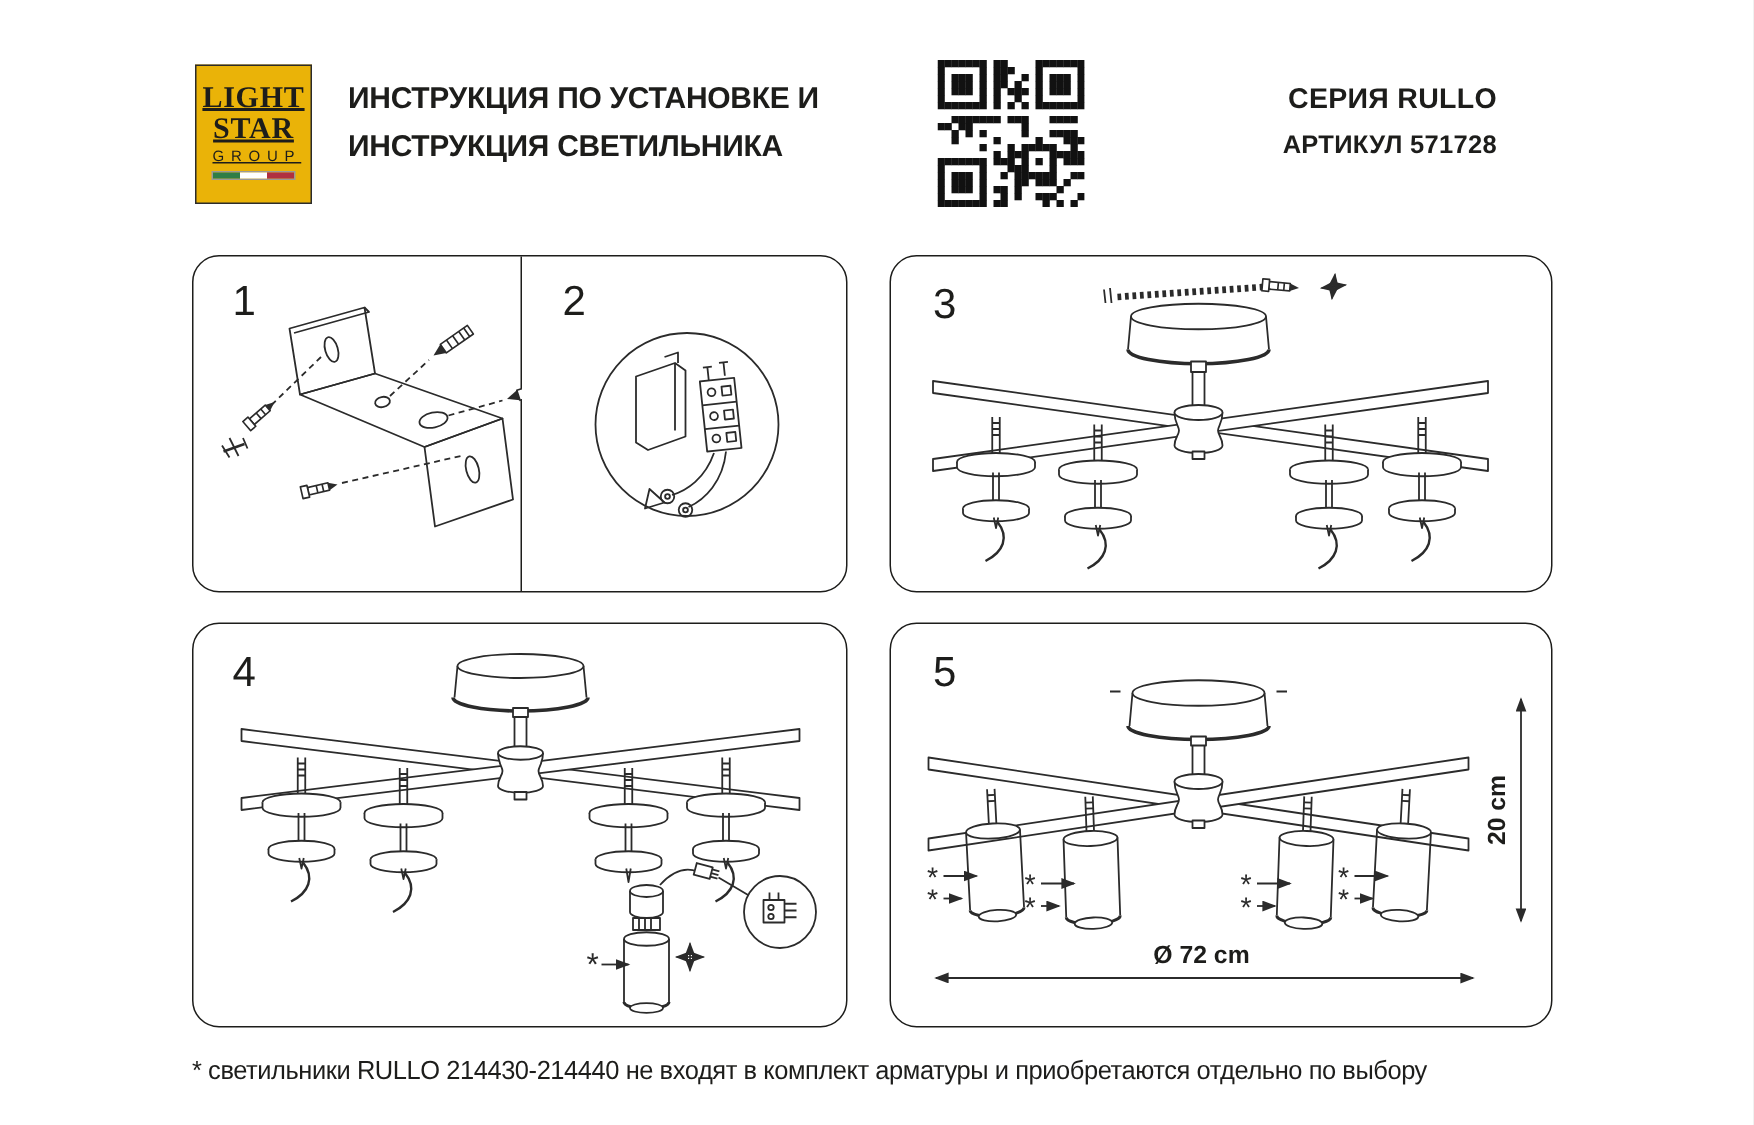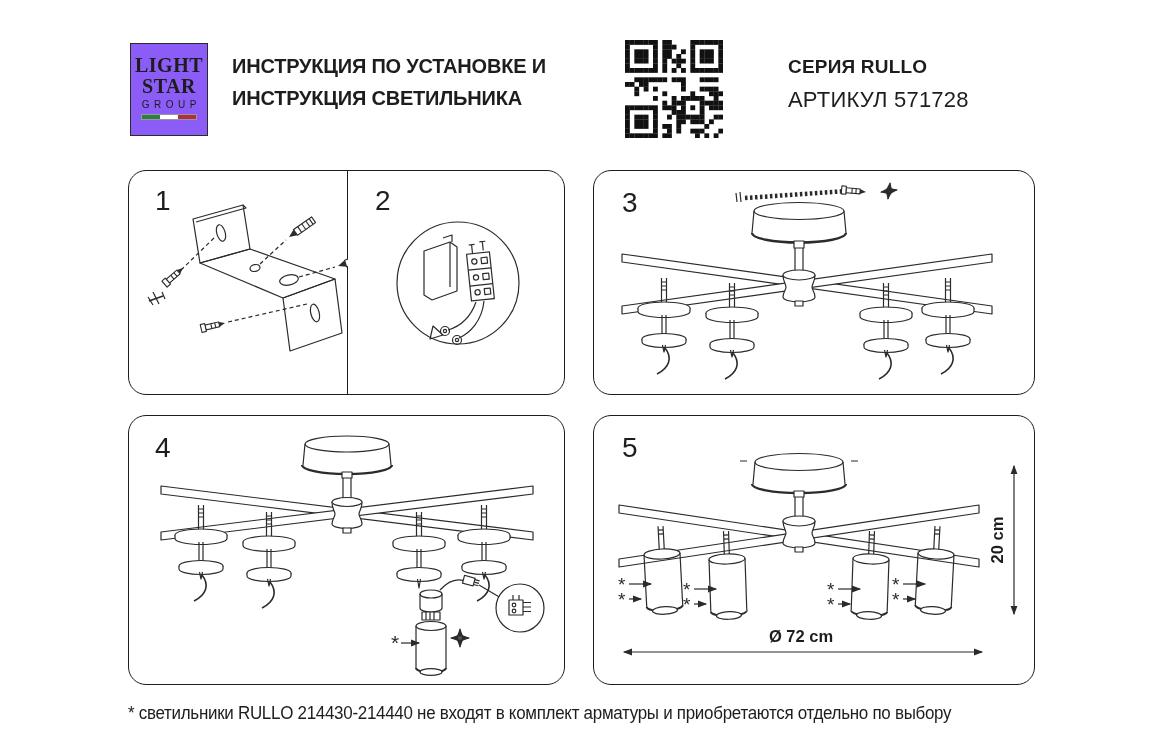--- a/index.html
+++ b/index.html
@@ -3,36 +3,36 @@
 <meta charset="utf-8">
 <style>
   html,body{margin:0;padding:0;background:#e8e8e8;}
   .page{position:relative;width:1169px;height:750px;background:#ffffff;overflow:hidden;
         font-family:"Liberation Sans",sans-serif;color:#1d1d1b;}
   svg{display:block;}
   svg text{font-family:"Liberation Sans",sans-serif;}
 
   
   .logo-box{position:absolute;left:130px;top:43px;width:78px;height:93px;
-            border:1.6px solid #2b2b2b;background:#8b5cf6;text-align:center;box-sizing:border-box;}
+            border:1.6px solid #2b2b2b;background:#eab308;text-align:center;box-sizing:border-box;text-decoration:underline;}
   .logo-light,.logo-star{font-family:"Liberation Serif",serif;font-weight:bold;
             font-size:20px;line-height:21px;letter-spacing:.5px;}
   .logo-light{margin-top:11px;}
   .logo-group{font-size:10px;letter-spacing:4.5px;margin-top:2px;text-indent:4.5px;}
   .flag{display:flex;width:56px;height:6px;margin:4px auto 0;border:.8px solid #999;box-sizing:border-box;}
   .flag span{flex:1;height:100%;}
 
   .title{position:absolute;left:232px;top:50px;font-size:20px;font-weight:bold;
          line-height:32px;letter-spacing:-.2px;white-space:nowrap;}
 
   .qr{position:absolute;left:625px;top:40px;width:98px;height:98px;}
 
-  .series-block{position:absolute;left:788px;top:56px;width:210px;text-align:left;}
+  .series-block{position:absolute;left:788px;top:56px;width:210px;text-align:right;}
   .series-line{font-size:19px;font-weight:bold;letter-spacing:.2px;}
-  .article-line{font-size:22px;font-weight:normal;margin-top:9px;letter-spacing:.2px;}
+  .article-line{font-size:17px;font-weight:bold;margin-top:9px;letter-spacing:.2px;}
 
   
   .panel{position:absolute;border:1.6px solid #1d1d1b;border-radius:18px;background:#fff;box-sizing:border-box;}
   #panel12{left:128px;top:170px;width:437px;height:225px;}
   #panel3 {left:593px;top:170px;width:442px;height:225px;}
   #panel4 {left:128px;top:415px;width:437px;height:270px;}
   #panel5 {left:593px;top:415px;width:442px;height:270px;}
   .vdivider{position:absolute;left:218px;top:0;bottom:0;width:0;border-left:1.4px solid #1d1d1b;}
   .step-num{position:absolute;font-size:28px;color:#1d1d1b;}
   .diagram{position:absolute;left:0;top:0;}

